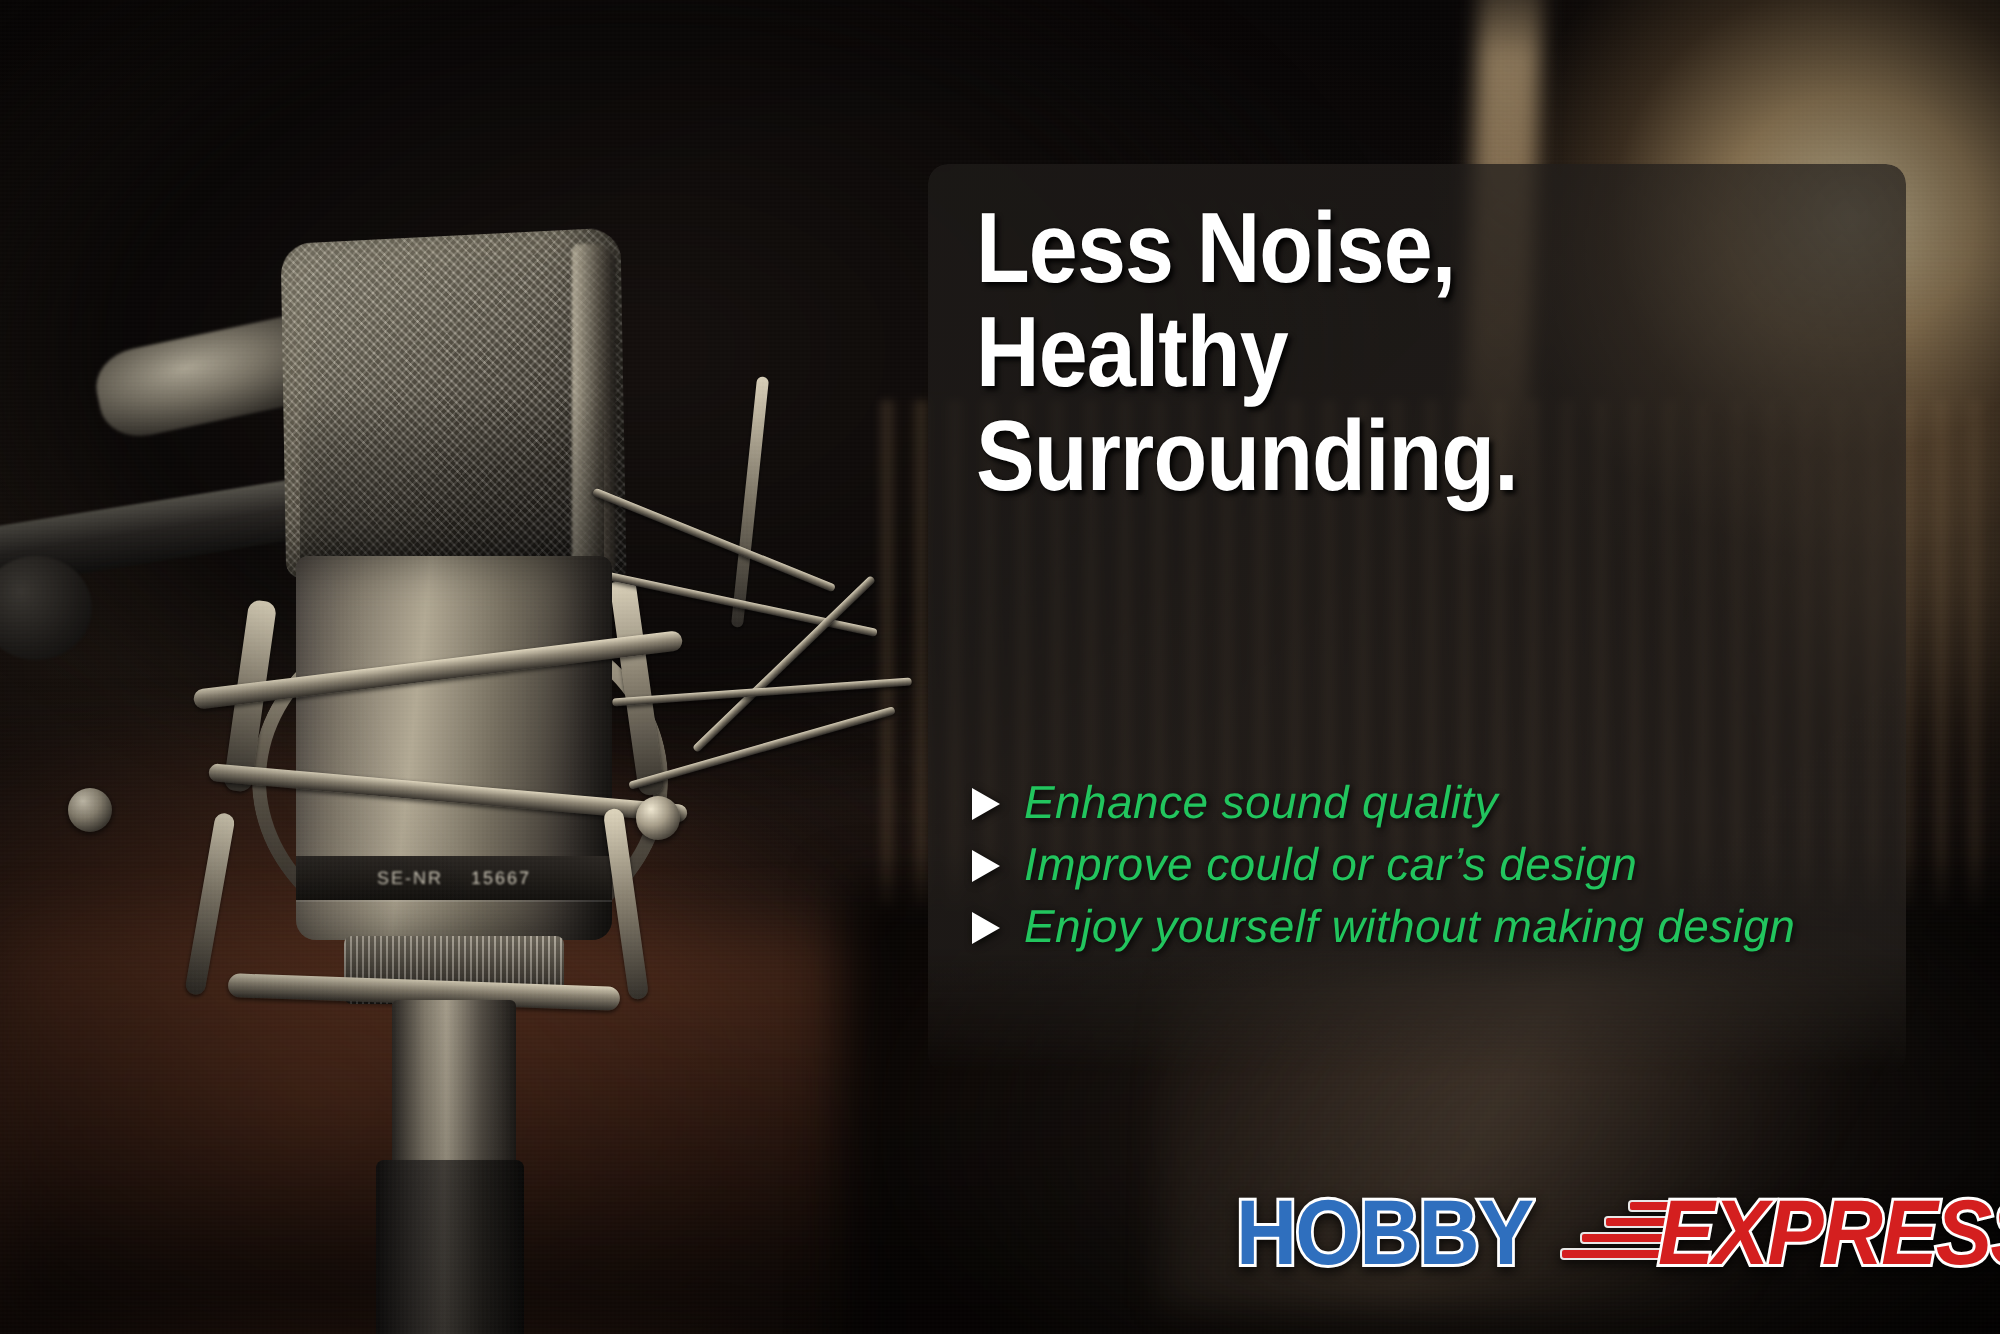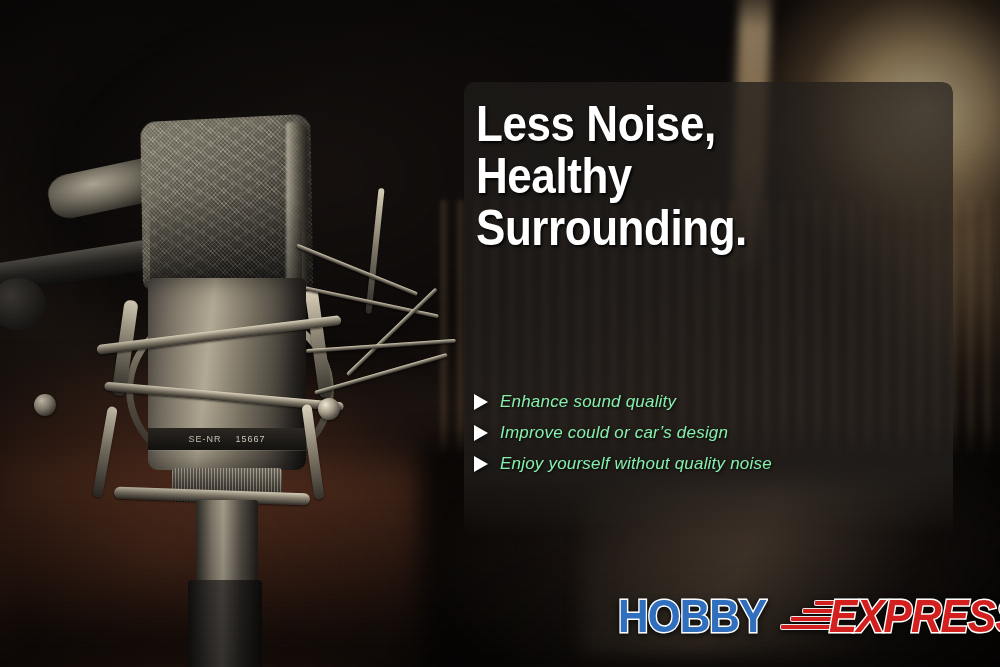--- a/index.html
+++ b/index.html
@@ -233,21 +233,21 @@
   
   .panel{
     position:absolute;
     left:464px; top:82px; width:489px; height:455px;
     background:linear-gradient(135deg, rgba(30,27,25,.80) 0%, rgba(36,32,29,.74) 46%, rgba(44,39,35,.62) 100%);
     border-radius:10px;
     -webkit-mask-image:linear-gradient(180deg, #000 0%, #000 86%, rgba(0,0,0,.35) 96%, rgba(0,0,0,0) 100%);
     mask-image:linear-gradient(180deg, #000 0%, #000 86%, rgba(0,0,0,.35) 96%, rgba(0,0,0,0) 100%);
   }
 
-  .content{ position:absolute; left:452px; top:82px; width:489px; height:455px; }
+  .content{ position:absolute; left:464px; top:82px; width:489px; height:455px; }
 
   .headline{
     position:absolute; left:24px; top:16px; width:440px;
     color:#ffffff;
     font-family:"Liberation Sans Narrow","Liberation Sans", sans-serif;
     font-weight:bold;
     font-size:50px;
     line-height:52px;
     letter-spacing:-0.5px;
     transform:scaleX(.88);
@@ -274,24 +274,24 @@
     height:31px;
   }
   .bullet-marker{
     width:0; height:0; flex:0 0 auto;
     border-left:14px solid #ffffff;
     border-top:8px solid transparent;
     border-bottom:8px solid transparent;
     filter:drop-shadow(1px 1px 2px rgba(0,0,0,.8));
   }
   .bullet-text{
-    color:#86efac;
+    color:#22c55e;
     font-family:"Liberation Sans", sans-serif;
     font-style:italic;
-    font-size:17px;
+    font-size:23px;
     letter-spacing:.2px;
     text-shadow:1px 1px 3px rgba(0,0,0,.85);
     white-space:nowrap;
     text-align:right;
   }
 
   
   .logo{
     position:absolute; left:618px; top:588px; height:56px;
     display:flex; align-items:center;
@@ -409,21 +409,21 @@
       <li class="bullet">
         <span class="bullet-marker"></span>
         <span class="bullet-text">Enhance sound quality</span>
       </li>
       <li class="bullet">
         <span class="bullet-marker"></span>
         <span class="bullet-text">Improve could or car’s design</span>
       </li>
       <li class="bullet">
         <span class="bullet-marker"></span>
-        <span class="bullet-text">Enjoy yourself without quality noise</span>
+        <span class="bullet-text">Enjoy yourself without making design</span>
       </li>
     </ul>
   </div>
 
   <div class="logo">
     <span class="logo-word logo-hobby">HOBBY</span>
     <span class="logo-speed">
       <i class="sp1"></i>
         <i class="sp2"></i>
         <i class="sp3"></i>

